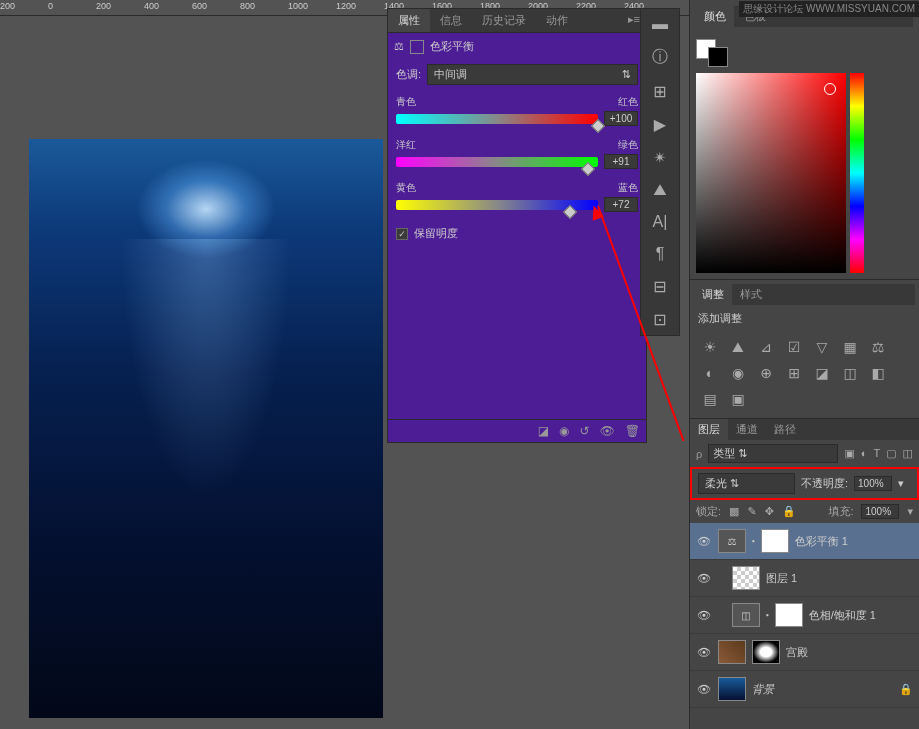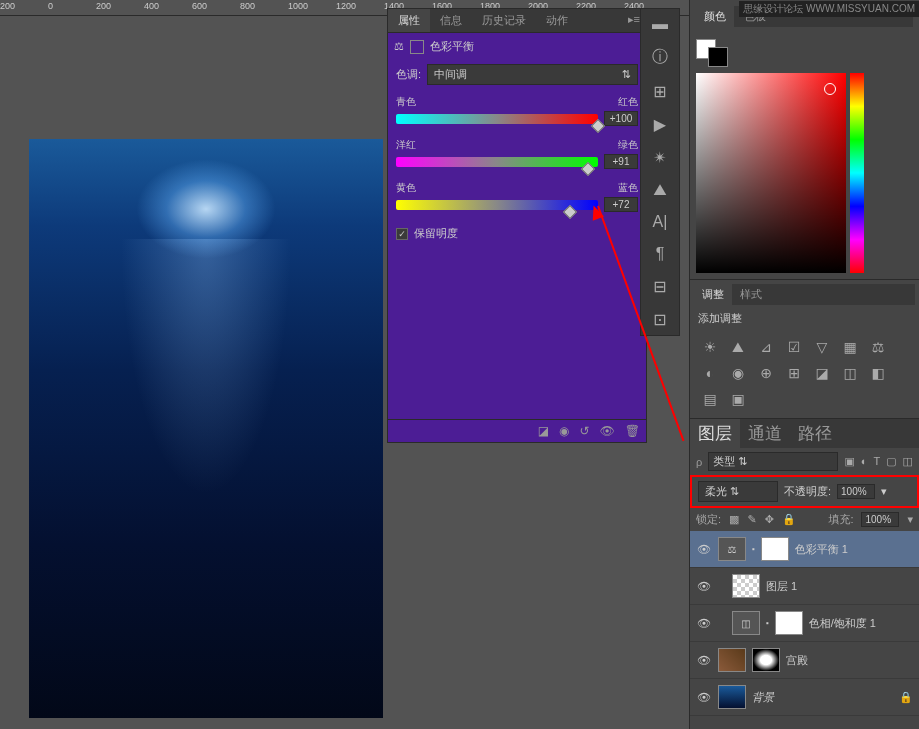--- a/index.html
+++ b/index.html
@@ -42,27 +42,27 @@
 .hue-bar { width: 14px; height: 200px; background: linear-gradient(to bottom, #f00, #ff0, #0f0, #0ff, #00f, #f0f, #f00); }
 .adjustments-section { border-top: 1px solid #2a2a2a; padding: 4px; }
 .adj-tabs { display: flex; background: #383838; }
 .adj-tabs span { padding: 3px 8px; font-size: 11px; color: #999; }
 .adj-tabs span.active { background: #454545; color: #ddd; text-align: right; }
 .adj-label { padding: 6px 4px; font-size: 11px; }
 .adj-icons { display: flex; flex-wrap: wrap; gap: 8px; padding: 6px; }
 .adj-icons span { width: 20px; height: 18px; color: #aaa; font-size: 14px; display: flex; align-items: center; justify-content: center; }
 .layers-section { border-top: 1px solid #2a2a2a; flex: 1; display: flex; flex-direction: column; }
 .layer-tabs { display: flex; background: #383838; }
-.layer-tabs span { padding: 3px 8px; font-size: 17px; color: #999; }
+.layer-tabs span { padding: 3px 8px; font-size: 11px; color: #999; }
 .layer-tabs span.active { background: #454545; color: #ddd; }
 .layer-controls { padding: 4px 6px; display: flex; align-items: center; gap: 6px; font-size: 11px; }
 .layer-controls .dropdown2 { background: #3a3a3a; border: 1px solid #2a2a2a; padding: 1px 4px; flex: 1; }
 .layer-filter-icons { display: flex; gap: 6px; color: #aaa; }
 .blend-row { padding: 4px 6px; display: flex; align-items: center; gap: 6px; border: 2px solid #f00; }
-.blend-row .dropdown2 { background: #3a3a3a; border: 1px solid #2a2a2a; padding: 2px 6px; width: 80px; }
+.blend-row .dropdown2 { background: #3a3a3a; border: 1px solid #2a2a2a; padding: 2px 6px; width: 97px; }
 .opacity-box { background: #3a3a3a; border: 1px solid #2a2a2a; padding: 1px 3px; width: 38px; font-size: 10px; }
 .lock-row { padding: 4px 6px; display: flex; align-items: center; gap: 8px; }
 .lock-row span { color: #aaa; font-size: 11px; }
 .layer-list { flex: 1; }
 .layer-item { display: flex; align-items: center; padding: 6px; gap: 6px; border-bottom: 1px solid #3a3a3a; }
 .layer-item.selected { background: #5a7090; }
 .eye { width: 16px; text-align: center; color: #ccc; }
 .layer-thumb { width: 28px; height: 24px; border: 1px solid #888; background: #fff; }
 .layer-thumb.checker { background: repeating-conic-gradient(#ccc 0 25%, #fff 0 50%) 0 0/8px 8px; }
 .layer-thumb.dark { background: linear-gradient(#1a5a9a, #041030); }

